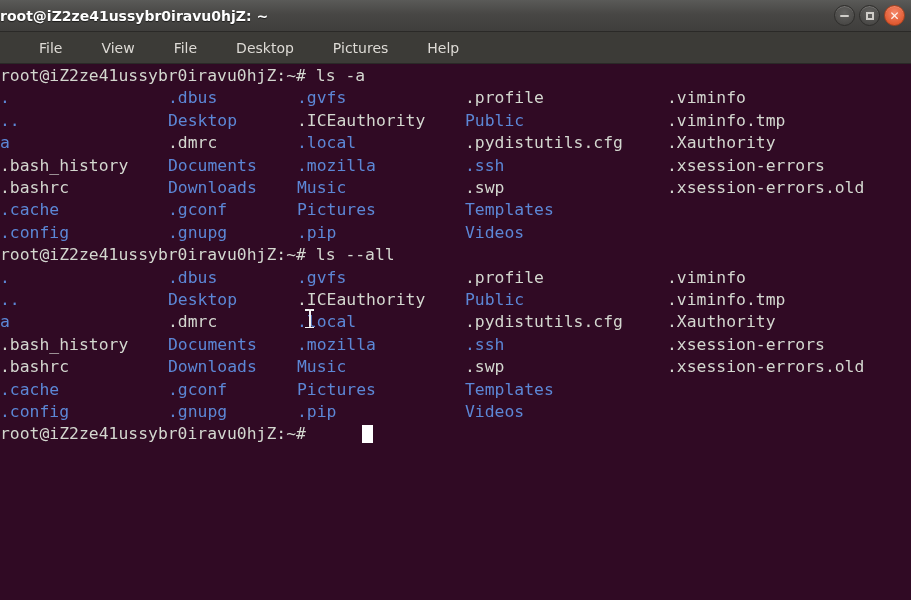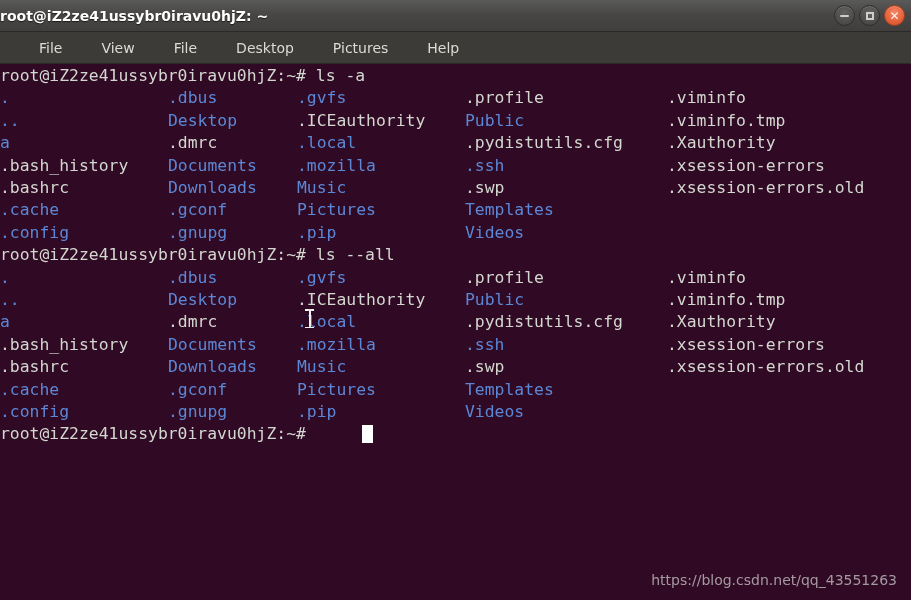--- a/index.html
+++ b/index.html
@@ -275,16 +275,15 @@
         <div class="cell fg-white" style="left: 0px; top: 359.4px;">root@iZ2ze41ussybr0iravu0hjZ:~# </div>
         <div class="cursor-block" style="left: 361.6px; top: 361.4px;"></div>
       </div>
 
     <div class="mouse-ibeam" style="left:305px; top:245px;">
       <div class="capt"></div>
       <div class="stem"></div>
       <div class="capb"></div>
     </div>
 
-    <div class="watermark">https://blog.csdn.net/qq_43551263</div>
   </div>
 
 </div>
 
 </body></html>

